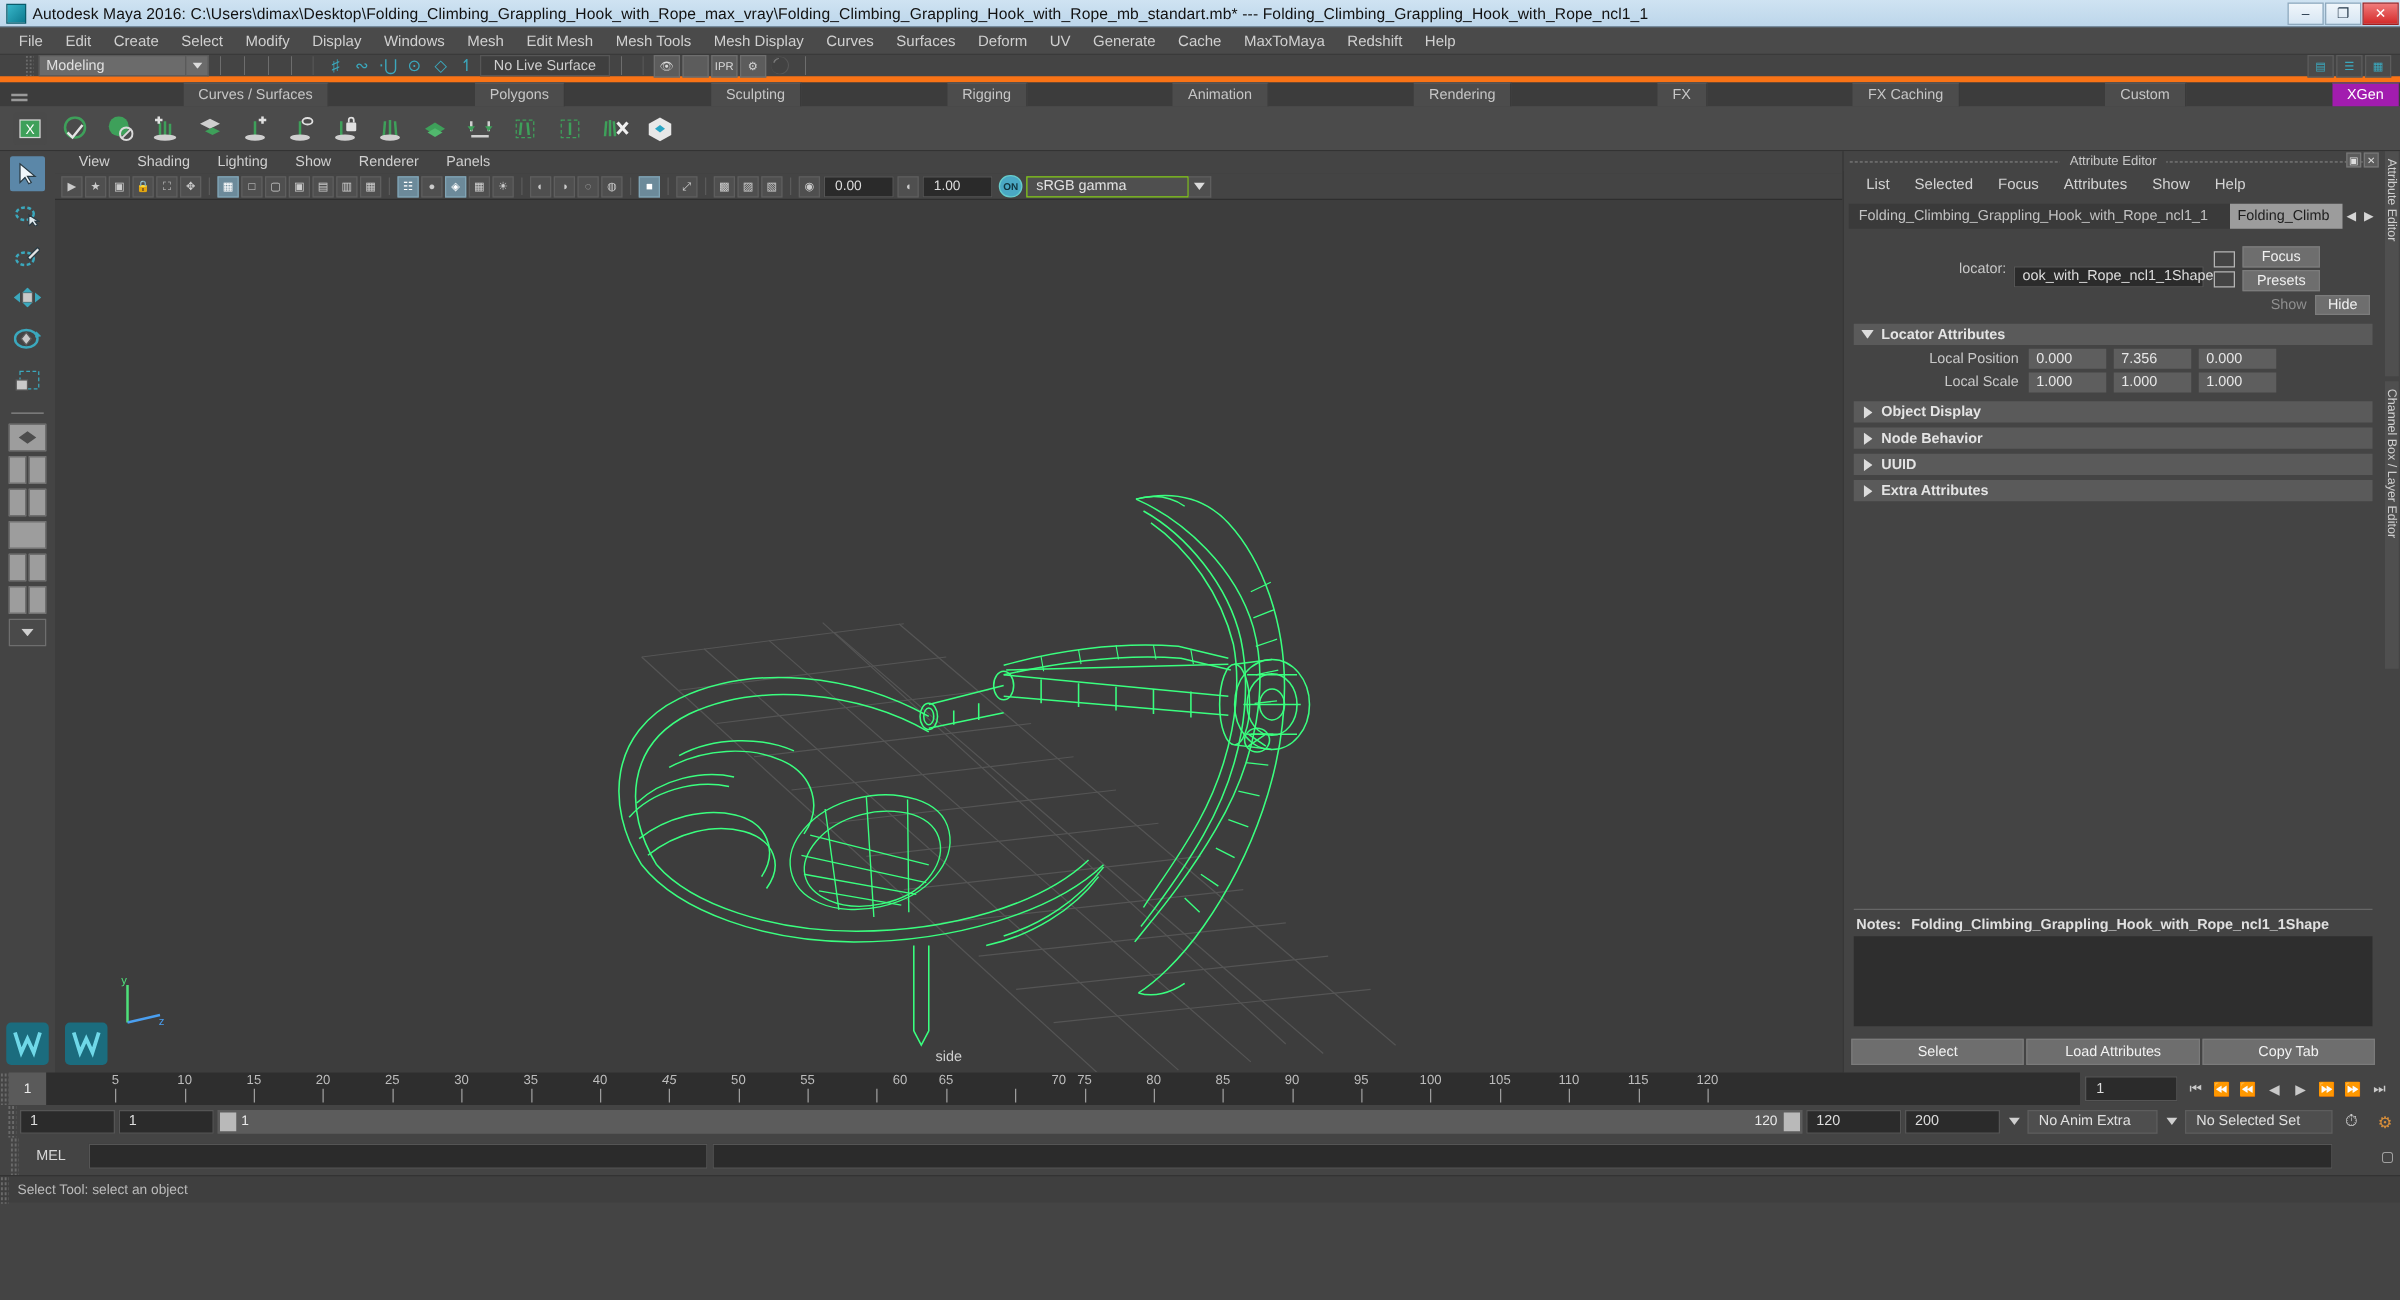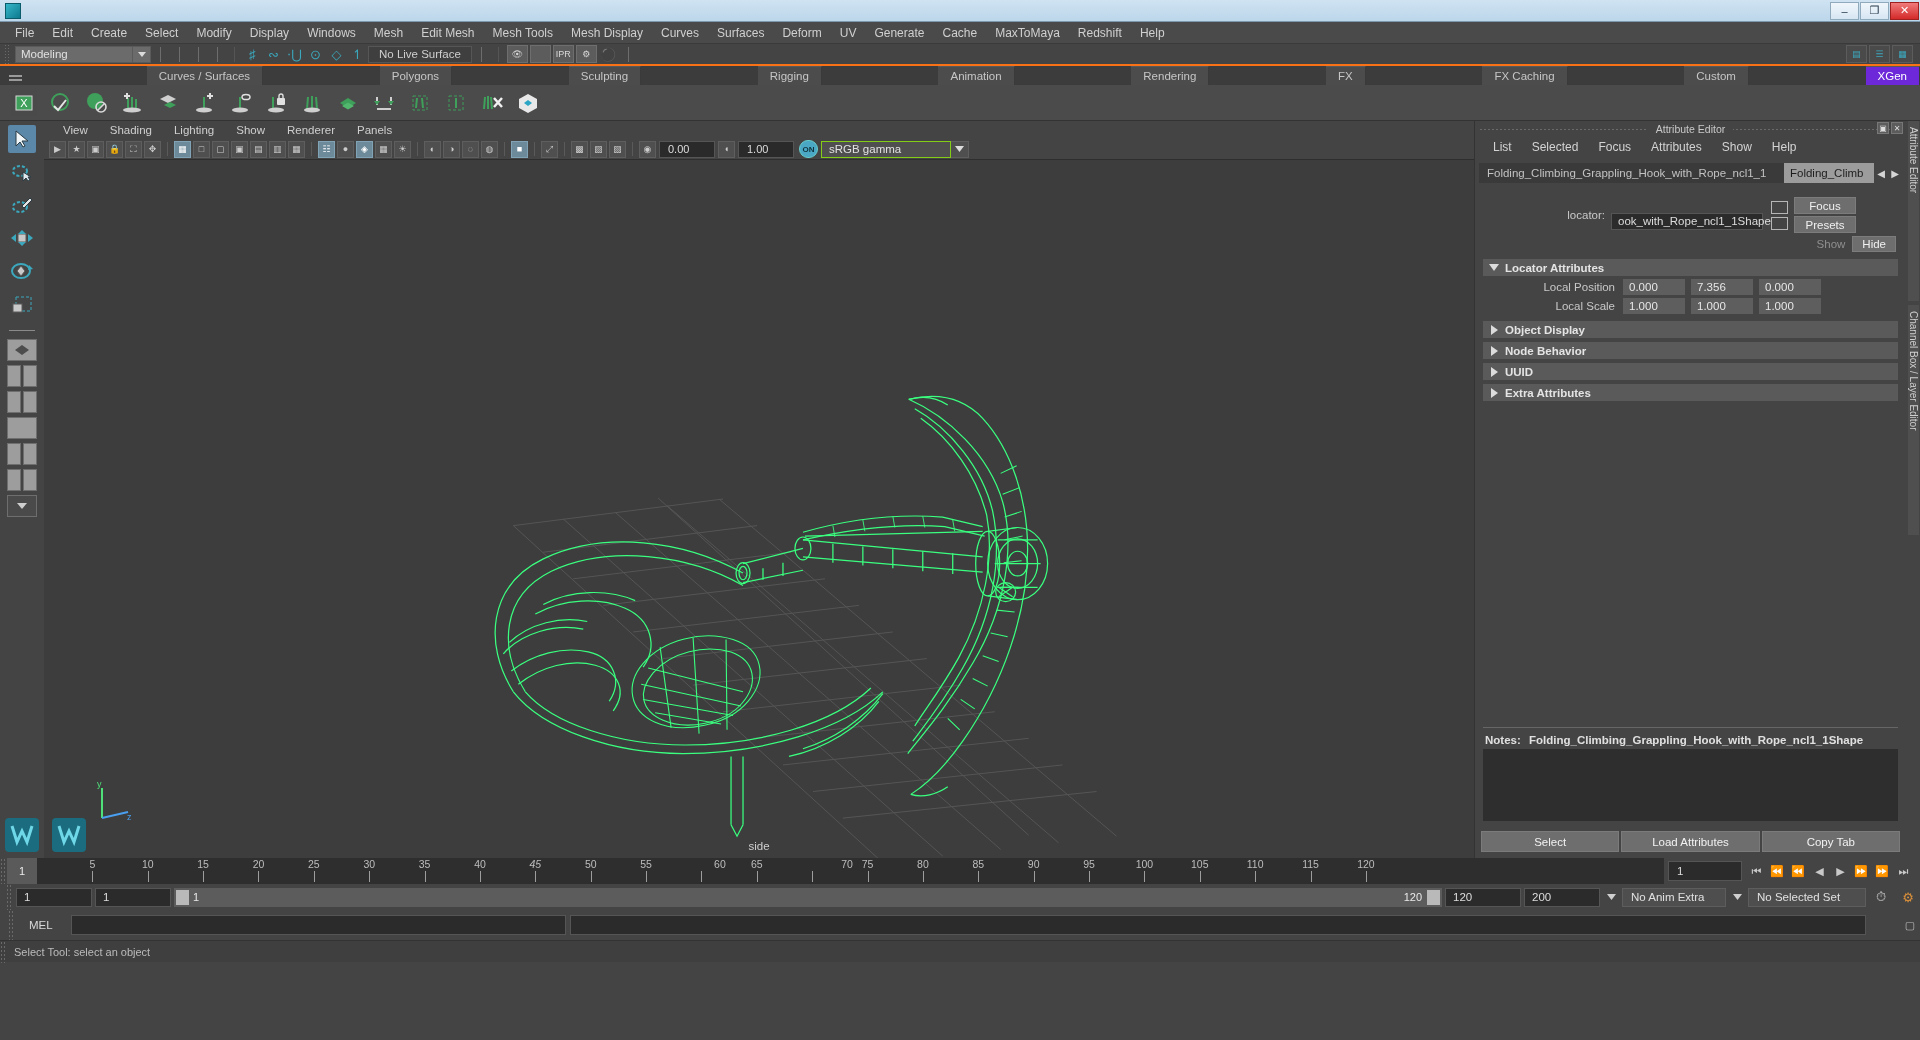--- a/index.html
+++ b/index.html
@@ -17,22 +17,22 @@
        background:linear-gradient(#f0f6fb,#d7e6f3); border:1px solid #8fa9bd;
        display:flex;align-items:center;justify-content:center;font-size:11px;color:#25384a;}
   #titlebar .tb-btns div.close{ background:linear-gradient(#f07b7b,#d42a2a); color:#fff; border-color:#a01f1f;}
 
   
   #menubar{ height:22px; background:#4a4a4a; display:flex; align-items:center;
             padding-left:6px; border-bottom:1px solid #3a3a3a;}
   #menubar .mi{ font-size:12px; color:#d0d0d0; padding:2px 9px; white-space:nowrap;}
 
   
-  #statusline{ height:22px; background:#444; display:flex; align-items:center; padding-left:4px;
-               border-bottom:2px solid #f97316; }
+  #statusline{ height:22px; background:#444; display:flex; align-items:center; padding-left:20px;
+               border-bottom:5px solid #f97316; }
   .dots{ width:7px; height:100%; background-image:radial-gradient(#6a6a6a 1px, transparent 1px);
          background-size:3px 3px; }
   .menuset{ display:flex; align-items:center; margin-left:4px;}
   .menuset .combo{ width:118px;height:17px;background:#6b6b6b;border:1px solid #5a5a5a;
                    font-size:11.5px;color:#e0e0e0;display:flex;align-items:center;padding-left:5px;}
   .menuset .combo-arrow{ width:18px;height:17px;background:#6b6b6b;border:1px solid #5a5a5a;border-left:none;
                    display:flex;align-items:center;justify-content:center;}
   .sep{ width:1px;height:15px;background:#555; margin:0 7px;}
   .tick{ width:7px;height:15px; margin:0 6px;
          background:linear-gradient(90deg,transparent 45%,#6d6d6d 45%,#6d6d6d 55%,transparent 55%);}
@@ -45,21 +45,21 @@
   #statusline .right{ margin-left:auto; display:flex; align-items:center; padding-right:6px;}
   #statusline .right .boxicon{ background:#4a4a4a; border-color:#5c5c5c; color:#3ba8bd; }
 
   
   #shelftabs{ height:19px; background:#3c3c3c; display:flex; align-items:flex-end;justify-content:space-between; }
   #shelftabs .grip{ width:30px;height:19px;display:flex;align-items:center;justify-content:center;}
   #shelftabs .grip i{ display:block;width:13px;height:2px;background:#9a9a9a;box-shadow:0 4px 0 #9a9a9a;}
   #shelftabs .tab{ height:19px; padding:0 12px; font-size:11.5px; color:#c6c6c6;
                    display:flex;align-items:center; background:#4c4c4c;
                    border-right:1px solid #3a3a3a; border-top:1px solid #585858;}
-  #shelftabs .tab.active{ background:#6d28d9; color:#fff; }
+  #shelftabs .tab.active{ background:#a21caf; color:#fff; }
 
   
   #shelfrow{ height:36px;background:#4b4b4b;display:flex;align-items:center;padding-left:6px;
              border-bottom:1px solid #333; }
   #shelfrow .sq{ width:26px;height:26px;margin:0 5px;border-radius:2px;
              display:flex;align-items:center;justify-content:center;font-size:15px;}
 
   
   #body{ display:flex; height:737px; }
   
@@ -184,20 +184,21 @@
   #statusbar{ height:22px;background:#3f3f3f;display:flex;align-items:center;padding-left:14px;
         font-size:11px;color:#bbb;border-top:1px solid #333;}
   .vdots{ width:7px;align-self:stretch;
         background-image:radial-gradient(#6a6a6a 1px,transparent 1px);background-size:3px 4px;}
 </style>
 </head>
 <body>
 
 <div id="titlebar">
   <div class="tb-icon"></div>
+  <div class="tb-text">Autodesk Maya 2016: C:\Users\dimax\Desktop\Folding_Climbing_Grappling_Hook_with_Rope_max_vray\Folding_Climbing_Grappling_Hook_with_Rope_mb_standart.mb*  ---  Folding_Climbing_Grappling_Hook_with_Rope_ncl1_1</div>
   <div class="tb-btns">
     <div>–</div>
     <div>❐</div>
     <div class="close">✕</div>
   </div>
 </div>
 
 <div id="menubar">
     <div class="mi">File</div>
     <div class="mi">Edit</div>

